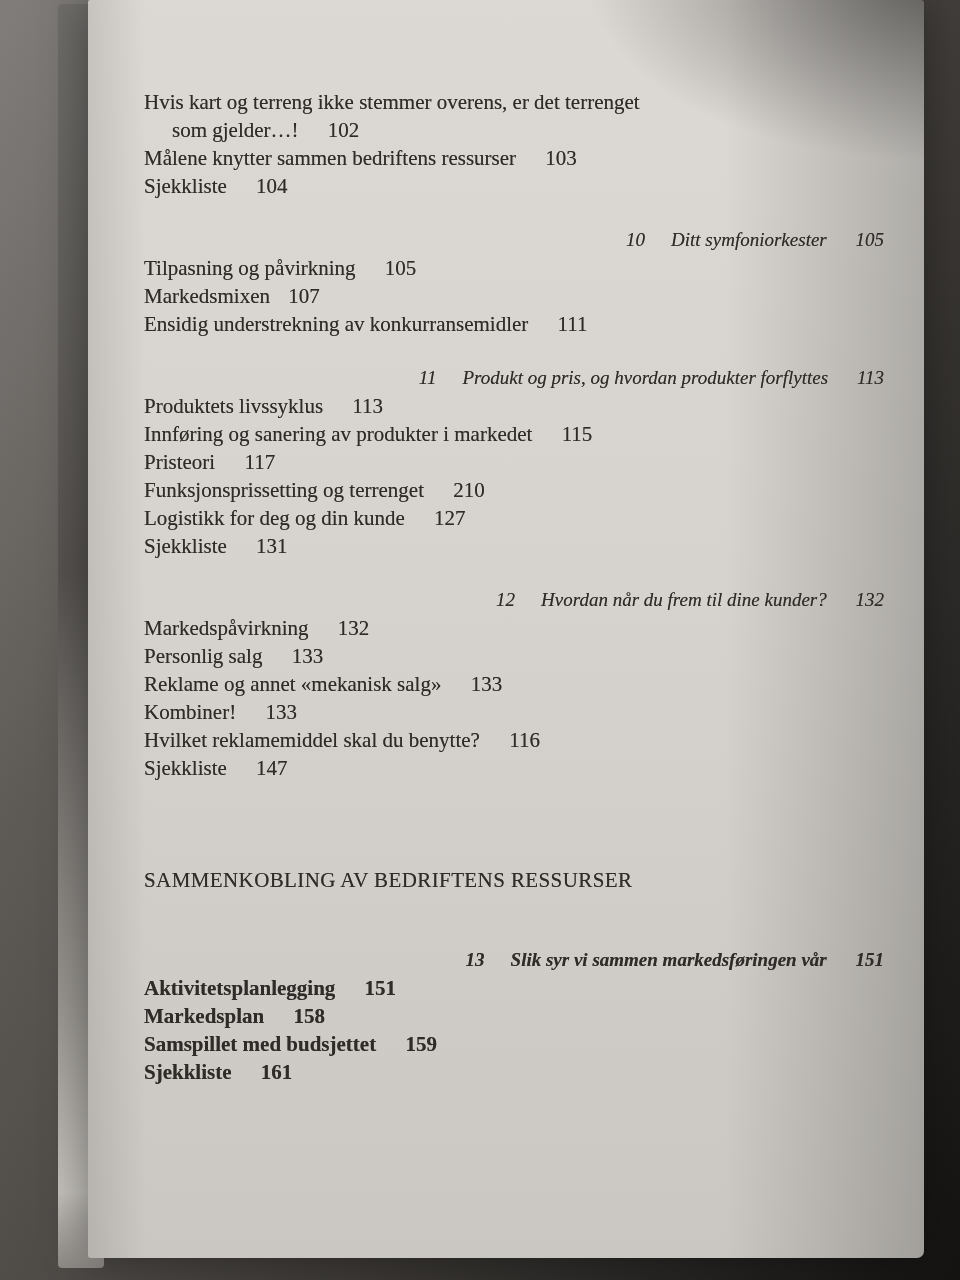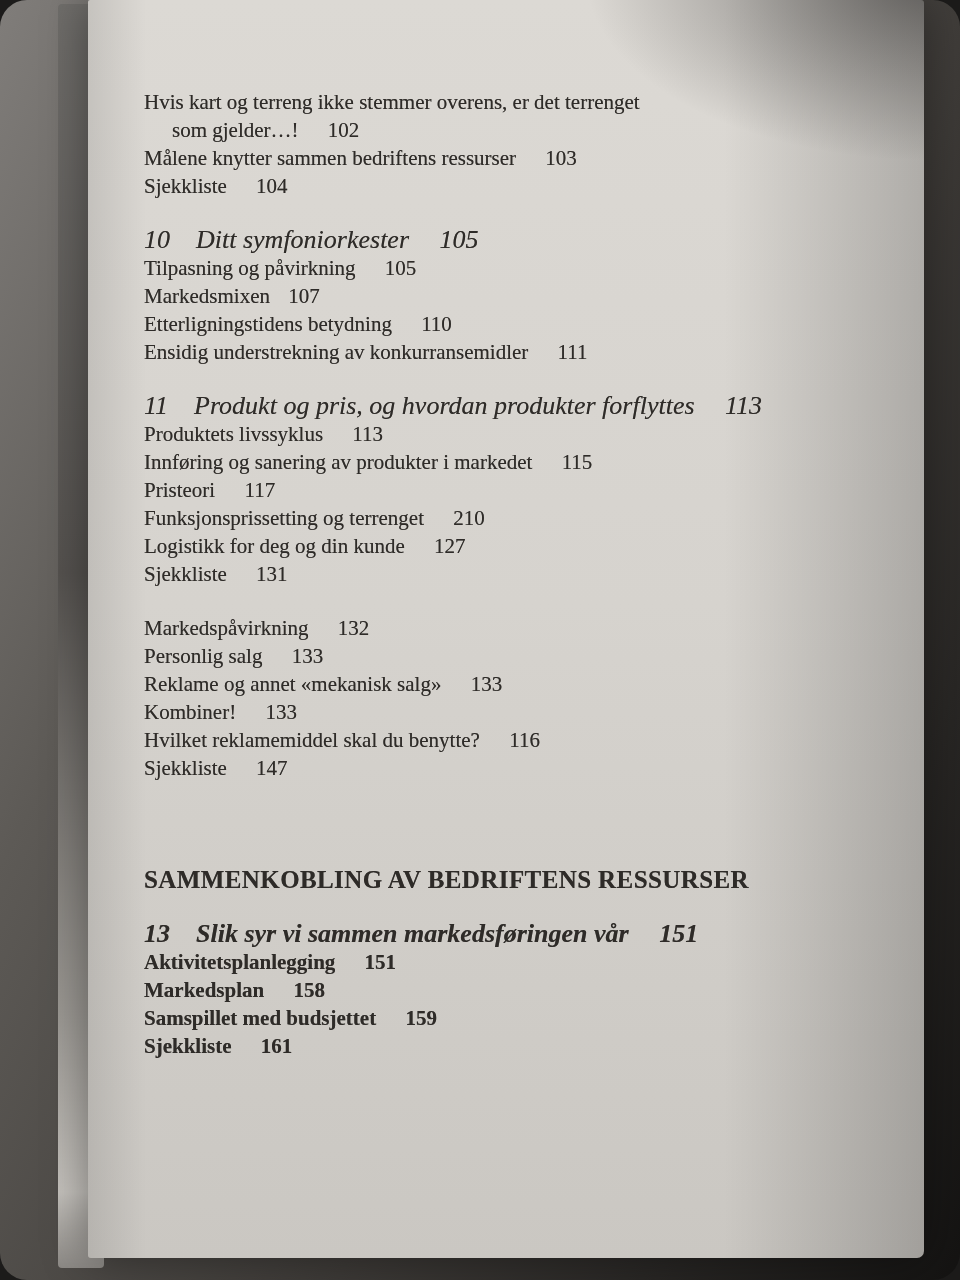--- a/index.html
+++ b/index.html
@@ -4,21 +4,20 @@
 <style>
   html,body{margin:0;padding:0;}
   body{
     width:960px;height:1280px;overflow:hidden;
     background:#1c1b1a;
     font-family:"Liberation Serif","DejaVu Serif",serif;
   }
   .scene{
     position:relative;width:960px;height:1280px;
     background:linear-gradient(118deg,#807d7a 0%,#5d5a56 28%,#3d3a37 62%,#141312 100%);
-    border-radius:27px;
   }
   
   .page-under{
     position:absolute;left:58px;top:4px;bottom:12px;width:46px;
     background:linear-gradient(180deg,#6f6d6a 0%,#55524f 45%,#9b9893 80%,#c4c1bc 94%,#8c8985 100%);
     border-radius:4px;
   }
   .book-page{
     position:absolute;left:88px;right:36px;top:0;bottom:22px;
     border-radius:2px 3px 7px 3px;
@@ -34,25 +33,25 @@
     color:#2e2b28;
     font-size:21px;line-height:28px;
     text-shadow:0 0 0.5px rgba(46,43,40,0.55);
   }
   .group{margin:0;}
   .group + .group{margin-top:26px;}
   .row{white-space:nowrap;}
   .row.cont{padding-left:28px;}
   .p{margin-left:24px;}
   .p.tight{margin-left:13px;}
-  .chap{font-style:italic;font-size:26px;}
+  .chap{font-style:italic;font-size:19px;text-align:right;}
   .chap .num{margin-right:26px;}
   .section-heading{
-    margin-top:84px;margin-bottom:26px;
-    font-weight:700;letter-spacing:0.4px;font-size:25px;
+    margin-top:84px;margin-bottom:52px;
+    font-weight:400;letter-spacing:0.4px;font-size:21px;
   }
 </style>
 </head>
 <body>
 
 <div class="scene">
   <div class="page-under"></div>
   <div class="book-page">
     <div class="content">
 
@@ -81,24 +80,20 @@
         </div>
         <div class="row">
           <span>Tilpasning og påvirkning</span>
           <span class="p">105</span>
         </div>
         <div class="row">
           <span>Markedsmixen</span>
           <span class="p tight">107</span>
         </div>
         <div class="row">
-          <span>Etterligningstidens betydning</span>
-          <span class="p">110</span>
-        </div>
-        <div class="row">
           <span>Ensidig understrekning av konkurransemidler</span>
           <span class="p">111</span>
         </div>
       </div>
 
       <div class="group">
         <div class="row chap">
           <span class="num">11</span><span>Produkt og pris, og hvordan produkter forflyttes</span>
           <span class="p">113</span>
         </div>
@@ -122,20 +117,24 @@
           <span>Logistikk for deg og din kunde</span>
           <span class="p">127</span>
         </div>
         <div class="row">
           <span>Sjekkliste</span>
           <span class="p">131</span>
         </div>
       </div>
 
       <div class="group">
+        <div class="row chap">
+          <span class="num">12</span><span>Hvordan når du frem til dine kunder?</span>
+          <span class="p">132</span>
+        </div>
         <div class="row">
           <span>Markedspåvirkning</span>
           <span class="p">132</span>
         </div>
         <div class="row">
           <span>Personlig salg</span>
           <span class="p">133</span>
         </div>
         <div class="row">
           <span>Reklame og annet «mekanisk salg»</span>

